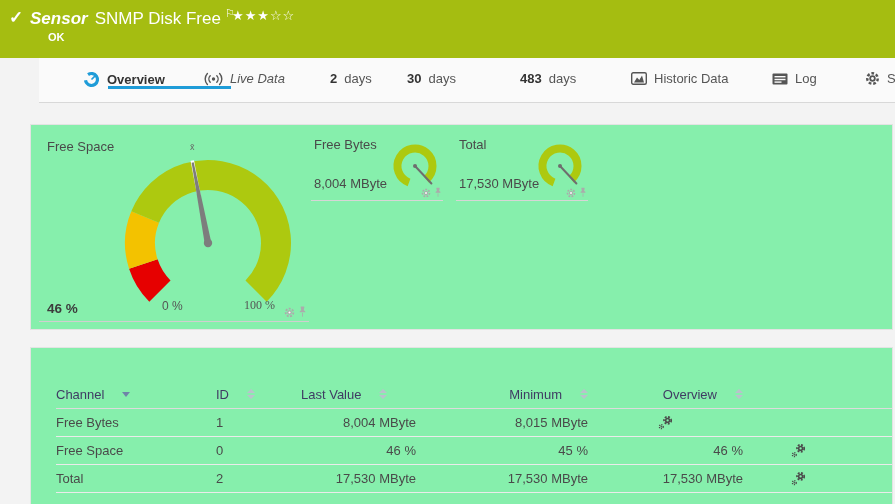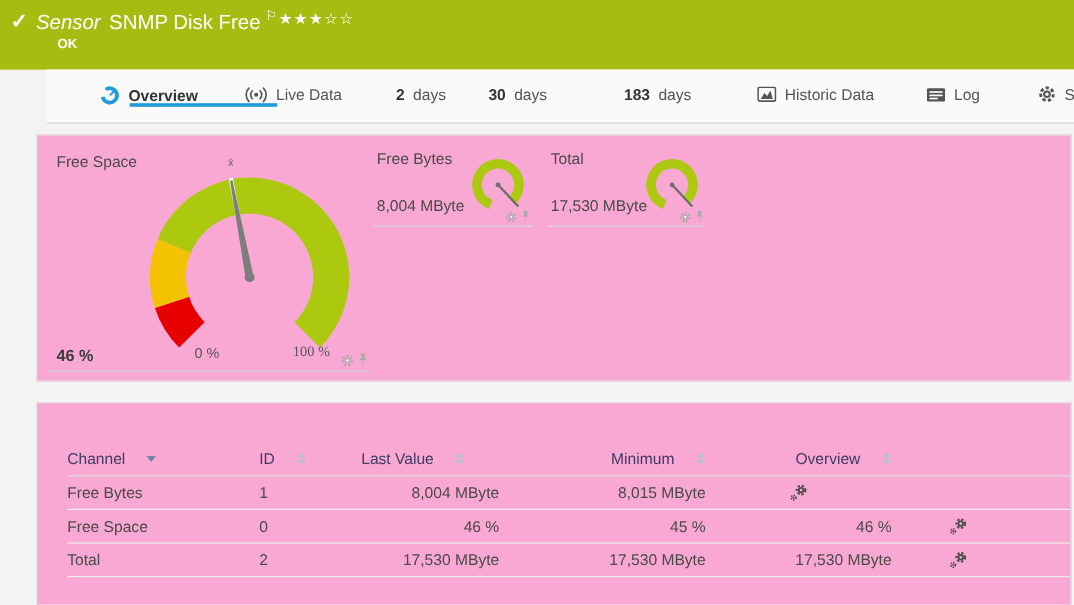--- a/index.html
+++ b/index.html
@@ -3,38 +3,38 @@
 <meta charset="utf-8">
 <style>
   html,body{margin:0;padding:0;}
   body{width:895px;height:504px;position:relative;overflow:hidden;background:#f3f3f3;
        font-family:"Liberation Sans",sans-serif;-webkit-font-smoothing:antialiased;}
 
   
   .banner{position:absolute;left:0;top:0;width:100%;height:58px;background:#a5bd11;color:#fff;}
   .check{position:absolute;left:9px;top:7px;font-size:17px;font-weight:bold;}
   .titleline{position:absolute;left:30px;top:7px;font-size:17px;white-space:nowrap;}
-  .kind{font-style:italic;margin-right:7px;}
+  .kind{font-style:italic;margin-right:7px;font-weight:bold;}
   .sname{font-weight:normal;}
   .flag{font-size:11px;vertical-align:7px;margin-left:4px;}
   .stars{position:absolute;left:232px;top:8px;font-size:13px;letter-spacing:1px;cursor:pointer;}
   .status{position:absolute;left:48px;top:31px;font-size:11px;font-weight:bold;}
 
   
   .tabbar{position:absolute;top:58px;left:0;width:100%;height:45px;background:#fafafa;
           border-bottom:1px solid #d8d8d8;box-sizing:border-box;margin-left:39px;}
   .tab{position:absolute;top:13px;font-size:13px;color:#555;display:flex;align-items:center;gap:7px;cursor:pointer;white-space:nowrap;}
   .tab .num{font-weight:bold;color:#333;}
   .tab.active{color:#333;font-weight:bold;}
   .underline{position:absolute;left:25px;bottom:-1px;width:123px;height:3px;background:#1f9cd8;}
-  #t0{left:44px;} #t1{left:165px;} #t2{left:291px;} #t3{left:368px;}
+  #t0{left:44px;} #t1{left:165px;font-style:italic;} #t2{left:291px;} #t3{left:368px;}
   #t4{left:481px;} #t5{left:592px;text-align:right;} #t6{left:733px;} #t7{left:826px;}
 
   
-  .panel{position:absolute;background:#f9a8d4;border:1px solid #e3e3e3;box-sizing:border-box;}
+  .panel{position:absolute;background:#86efac;border:1px solid #e3e3e3;box-sizing:border-box;margin-top:12px;}
   #gaugePanel{left:30px;top:112px;width:863px;height:206px;}
   #tablePanel{left:30px;top:335px;width:863px;height:169px;border-bottom:none;}
 
   
   .maincell{position:absolute;left:8px;top:6px;width:270px;height:190px;border-bottom:1px solid #cfcfcf;}
   .gtitle{font-size:13px;color:#4a4a4a;}
   .maincell .gtitle{position:absolute;left:8px;top:8px;}
   .biggauge{position:absolute;left:49px;top:27px;}
   .avgmark{position:absolute;left:151px;top:11px;font-size:9px;color:#666;}
   .bigval{position:absolute;left:8px;bottom:5px;font-size:13.5px;font-weight:bold;color:#3c3c3c;}
@@ -97,21 +97,21 @@
   </div>
   <div class="tab" id="t2">
     <span class="num">2</span>
     <span>days</span>
   </div>
   <div class="tab" id="t3">
     <span class="num">30</span>
     <span>days</span>
   </div>
   <div class="tab" id="t4">
-    <span class="num">183</span>
+    <span class="num">483</span>
     <span>days</span>
   </div>
   <div class="tab" id="t5">
     <svg width="16" height="13" viewBox="0 0 16 13">
       <rect x="0.7" y="0.7" width="14.6" height="11.6" rx="1.5" fill="none" stroke="#555" stroke-width="1.4"></rect>
       <path d="M3 10.5 L6 5.5 L8.3 8 L11 3.5 L13 10.5 Z" fill="#555"></path>
     </svg>
     <span>Historic Data</span>
   </div>
   <div class="tab" id="t6">

